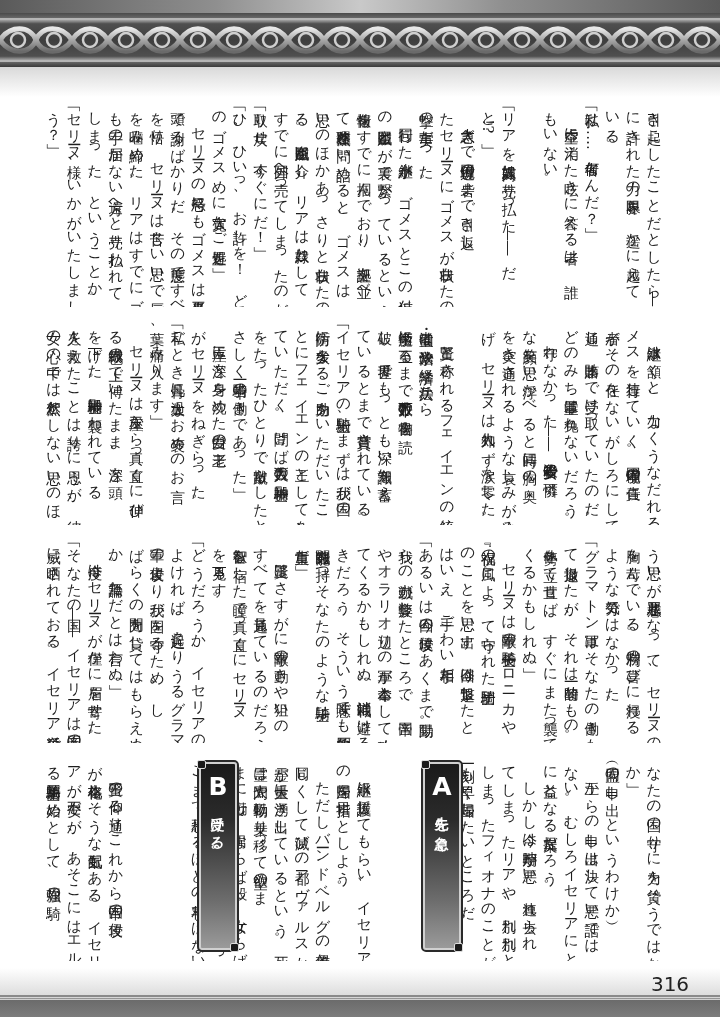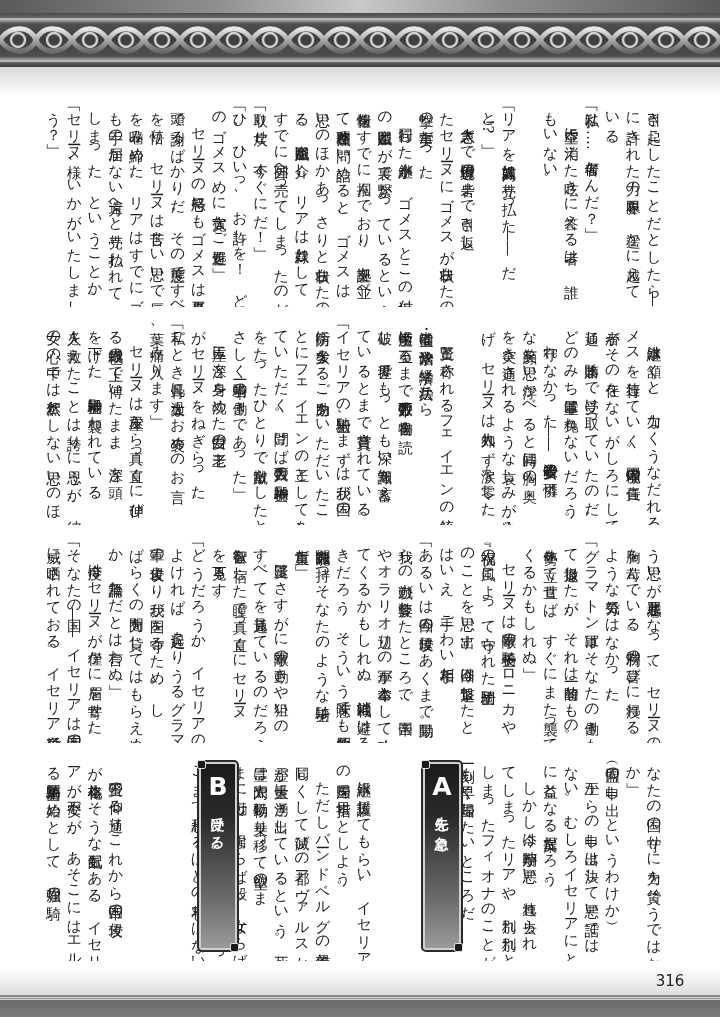--- a/index.html
+++ b/index.html
@@ -32,21 +32,21 @@
   .bottom-bar {
     position: absolute; left: 0; top: 995px; width: 720px; height: 22px;
     background: linear-gradient(180deg, #8a8a8a 0%, #8a8a8a 8%, #e6e6e6 12%, #6a6a6a 18%, #7c7c7c 100%);
   }
   .bottom-bar::after {
     content: ""; position: absolute; left: 0; right: 0; top: 4px; height: 1px; background: #d0d0d0;
   }
   .page-number {
     position: absolute; left: 640px; top: 972px; width: 60px; text-align: center;
     font-family: "DejaVu Sans", "Liberation Sans", sans-serif;
-    font-size: 15px; color: #222;
+    font-size: 20px; color: #222;
   }
   
   .band {
     position: absolute;
     writing-mode: vertical-rl;
     -webkit-writing-mode: vertical-rl;
     font-size: 14.6px;
     line-height: 20.7px;
     letter-spacing: 0.5px;
     white-space: nowrap;

